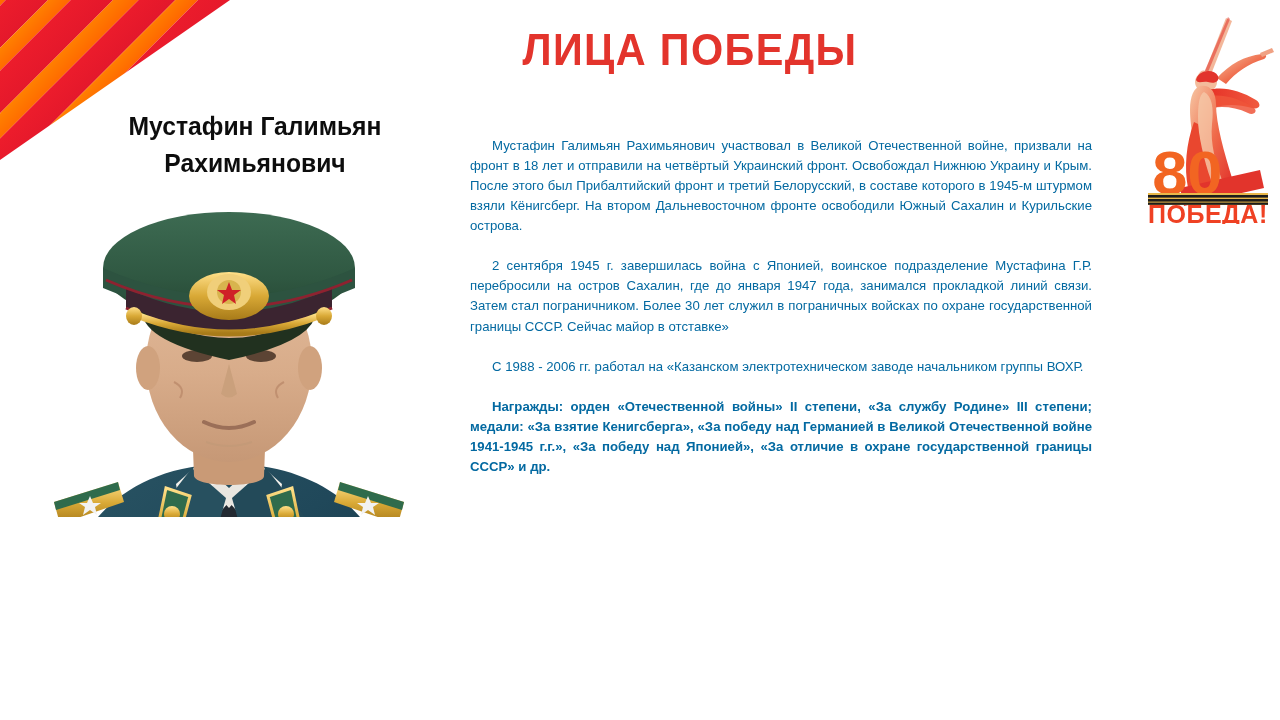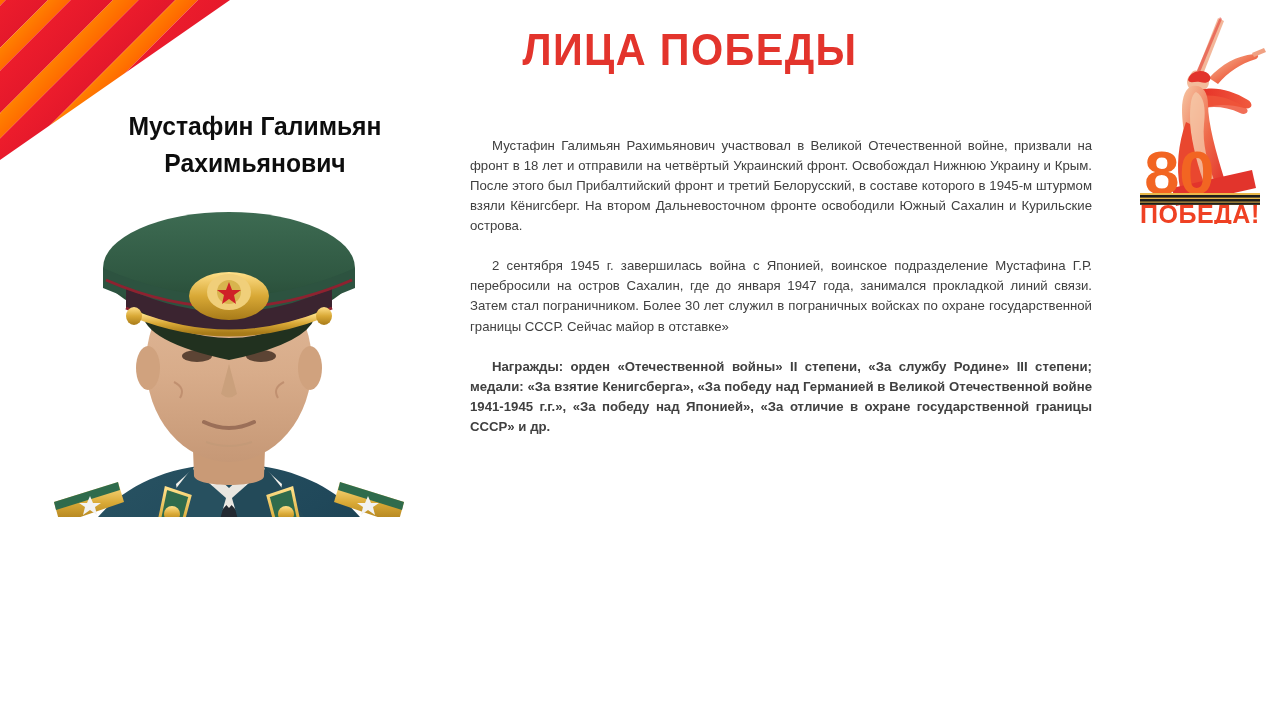--- a/index.html
+++ b/index.html
@@ -79,29 +79,29 @@
     left: 470px;
     top: 136px;
     width: 622px;
   }
   .bio p {
     margin: 0 0 20px 0;
     text-indent: 22px;
     text-align: justify;
     font-size: 13.2px;
     line-height: 1.52;
-    color: #404040;
+    color: #0369a1;
     font-family: "Liberation Sans", sans-serif;
   }
   .bio p:last-child { margin-bottom: 0; font-weight: bold; }
 
   
   .emblem {
     position: absolute;
-    right: 8px;
+    right: 0;
     top: 12px;
     width: 136px;
     height: 212px;
   }
   .emblem svg { display: block; }
 
   
   .ribbon {
     position: absolute;
     left: 430px;
@@ -403,20 +403,21 @@
           <rect x="-6" y="-26" width="12" height="52" fill="#c8342b"></rect>
           <rect x="6" y="-26" width="12" height="52" fill="#d8c169"></rect>
         </g>
       </g>
     </svg>
   </div>
 
   <div class="bio">
     <p>Мустафин Галимьян Рахимьянович участвовал в Великой Отечественной войне, призвали на фронт в 18 лет и отправили на четвёртый Украинский фронт. Освобождал Нижнюю Украину и Крым. После этого был Прибалтийский фронт и третий Белорусский, в составе которого в 1945-м штурмом взяли Кёнигсберг. На втором Дальневосточном фронте освободили Южный Сахалин и Курильские острова.</p>
     <p>2 сентября 1945 г. завершилась война с Японией,  воинское подразделение Мустафина Г.Р. перебросили на остров Сахалин, где  до января 1947 года, занимался прокладкой линий связи. Затем стал пограничником. Более 30 лет служил в пограничных войсках по охране государственной границы СССР. Сейчас майор в отставке»</p>
+    <p>С  1988 - 2006 гг. работал на «Казанском электротехническом заводе начальником группы ВОХР.</p>
     <p>Награжды: орден «Отечественной войны» II степени, «За службу Родине» III степени; медали: «За взятие Кенигсберга», «За победу над Германией в Великой Отечественной войне 1941-1945 г.г.», «За победу над Японией», «За отличие в охране государственной границы СССР» и др.</p>
   </div>
 
   <div class="emblem">
     <svg width="136" height="212" viewBox="0 0 136 212" xmlns="http://www.w3.org/2000/svg">
       <defs>
         <linearGradient id="statueG" x1="0" y1="0" x2="1" y2="1">
           <stop offset="0%" stop-color="#f6c7a4"></stop>
           <stop offset="55%" stop-color="#ef6a4a"></stop>
           <stop offset="100%" stop-color="#e2342c"></stop>

